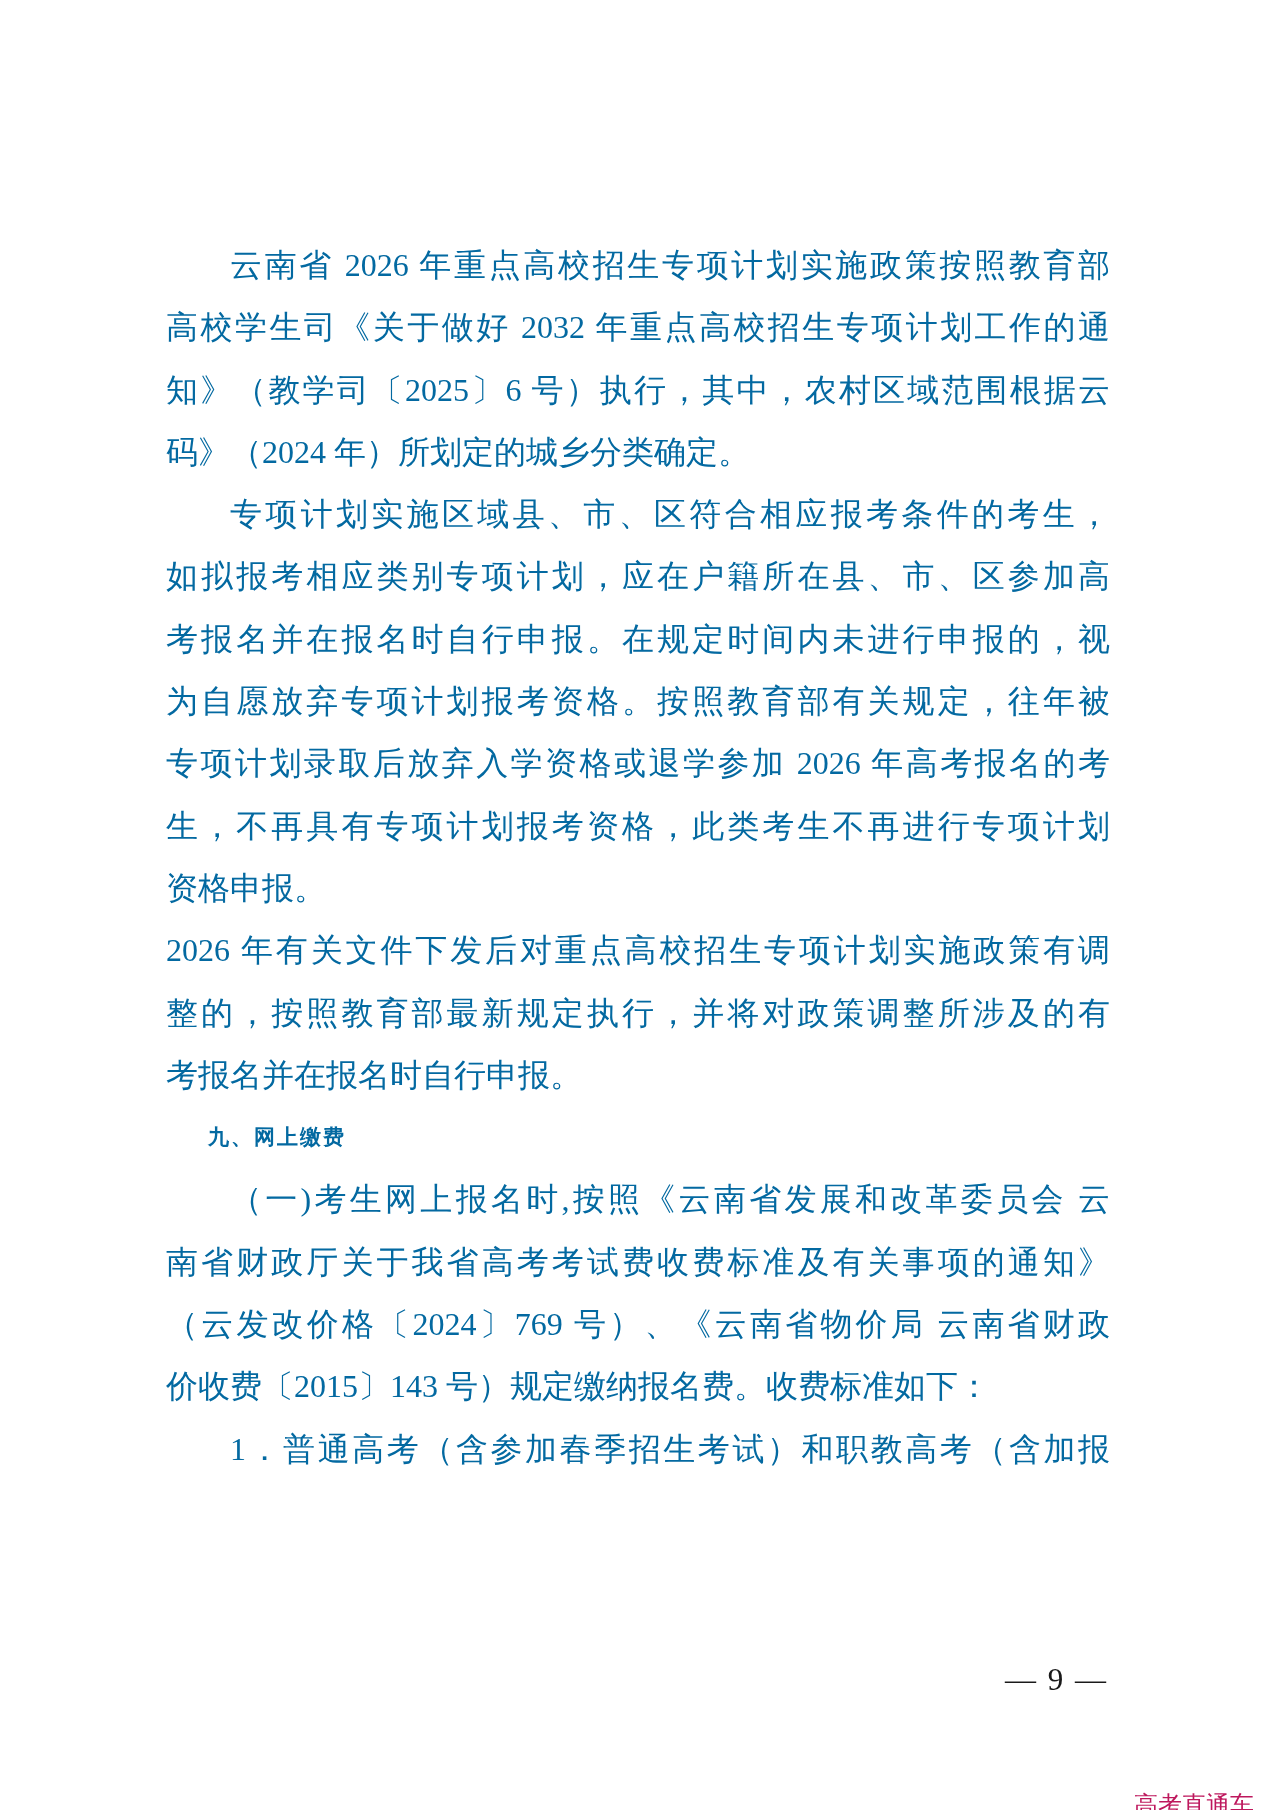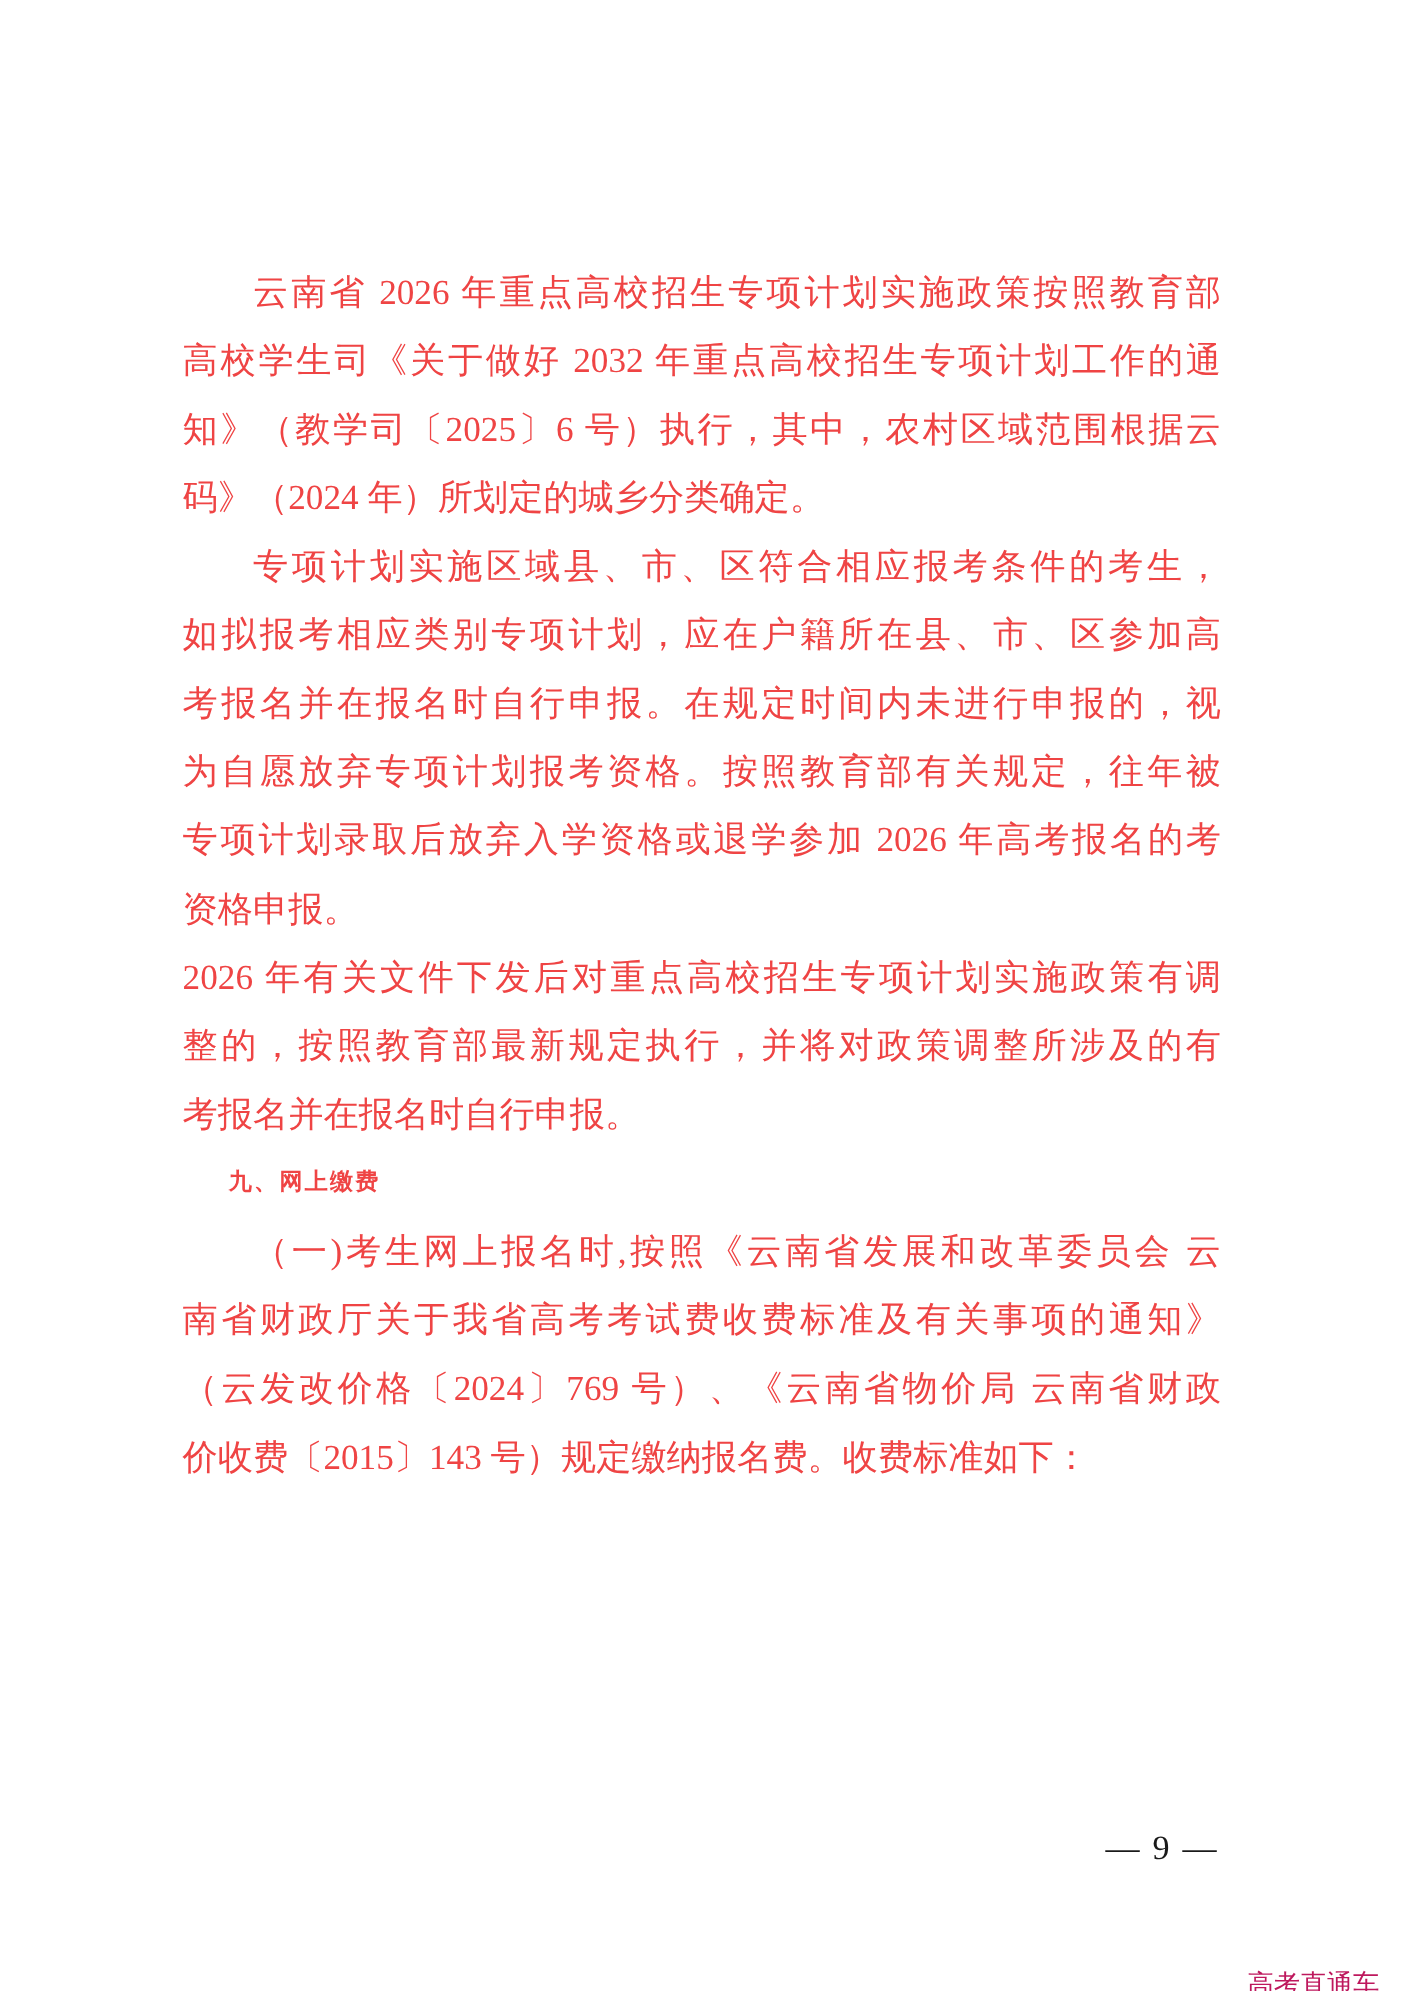--- a/index.html
+++ b/index.html
@@ -11,21 +11,21 @@
   }
   .page {
     position: relative;
     width: 1280px; height: 1810px;
     background: #ffffff;
   }
   .doc {
     position: absolute;
     left: 166px; top: 234px;
     width: 944px;
-    color: #ef4444;
+    color: #0369a1;
     font-size: 32px;
   }
   .ln {
     line-height: 62.3px;
     height: 62.3px;
     text-align: justify;
     text-align-last: justify;
     white-space: nowrap;
     overflow: visible;
   }
@@ -64,28 +64,30 @@
   <div class="doc">
     <div class="ln ind">云南省 2026 年重点高校招生专项计划实施政策按照教育部</div>
     <div class="ln">高校学生司《关于做好 2032 年重点高校招生专项计划工作的通</div>
     <div class="ln">知》（教学司〔2025〕6 号）执行，其中，农村区域范围根据云</div>
     <div class="ln end">码》（2024 年）所划定的城乡分类确定。</div>
     <div class="ln ind">专项计划实施区域县、市、区符合相应报考条件的考生，</div>
     <div class="ln">如拟报考相应类别专项计划，应在户籍所在县、市、区参加高</div>
     <div class="ln">考报名并在报名时自行申报。在规定时间内未进行申报的，视</div>
     <div class="ln">为自愿放弃专项计划报考资格。按照教育部有关规定，往年被</div>
     <div class="ln">专项计划录取后放弃入学资格或退学参加 2026 年高考报名的考</div>
+    <div class="ln">生，不再具有专项计划报考资格，此类考生不再进行专项计划</div>
     <div class="ln end">资格申报。</div>
     <div class="ln">2026 年有关文件下发后对重点高校招生专项计划实施政策有调</div>
     <div class="ln">整的，按照教育部最新规定执行，并将对政策调整所涉及的有</div>
     <div class="ln end">考报名并在报名时自行申报。</div>
     <div class="ln hd">九、网上缴费</div>
     <div class="ln ind">（一)考生网上报名时,按照《云南省发展和改革委员会 云</div>
     <div class="ln">南省财政厅关于我省高考考试费收费标准及有关事项的通知》</div>
     <div class="ln">（云发改价格〔2024〕769 号）、《云南省物价局 云南省财政</div>
     <div class="ln end">价收费〔2015〕143 号）规定缴纳报名费。收费标准如下：</div>
+    <div class="ln ind">1．普通高考（含参加春季招生考试）和职教高考（含加报</div>
   </div>
 
   <div class="pagenum">— 9 —</div>
 
   <div class="watermark">高考直通车</div>
 
 </div>
 
 </body></html>

